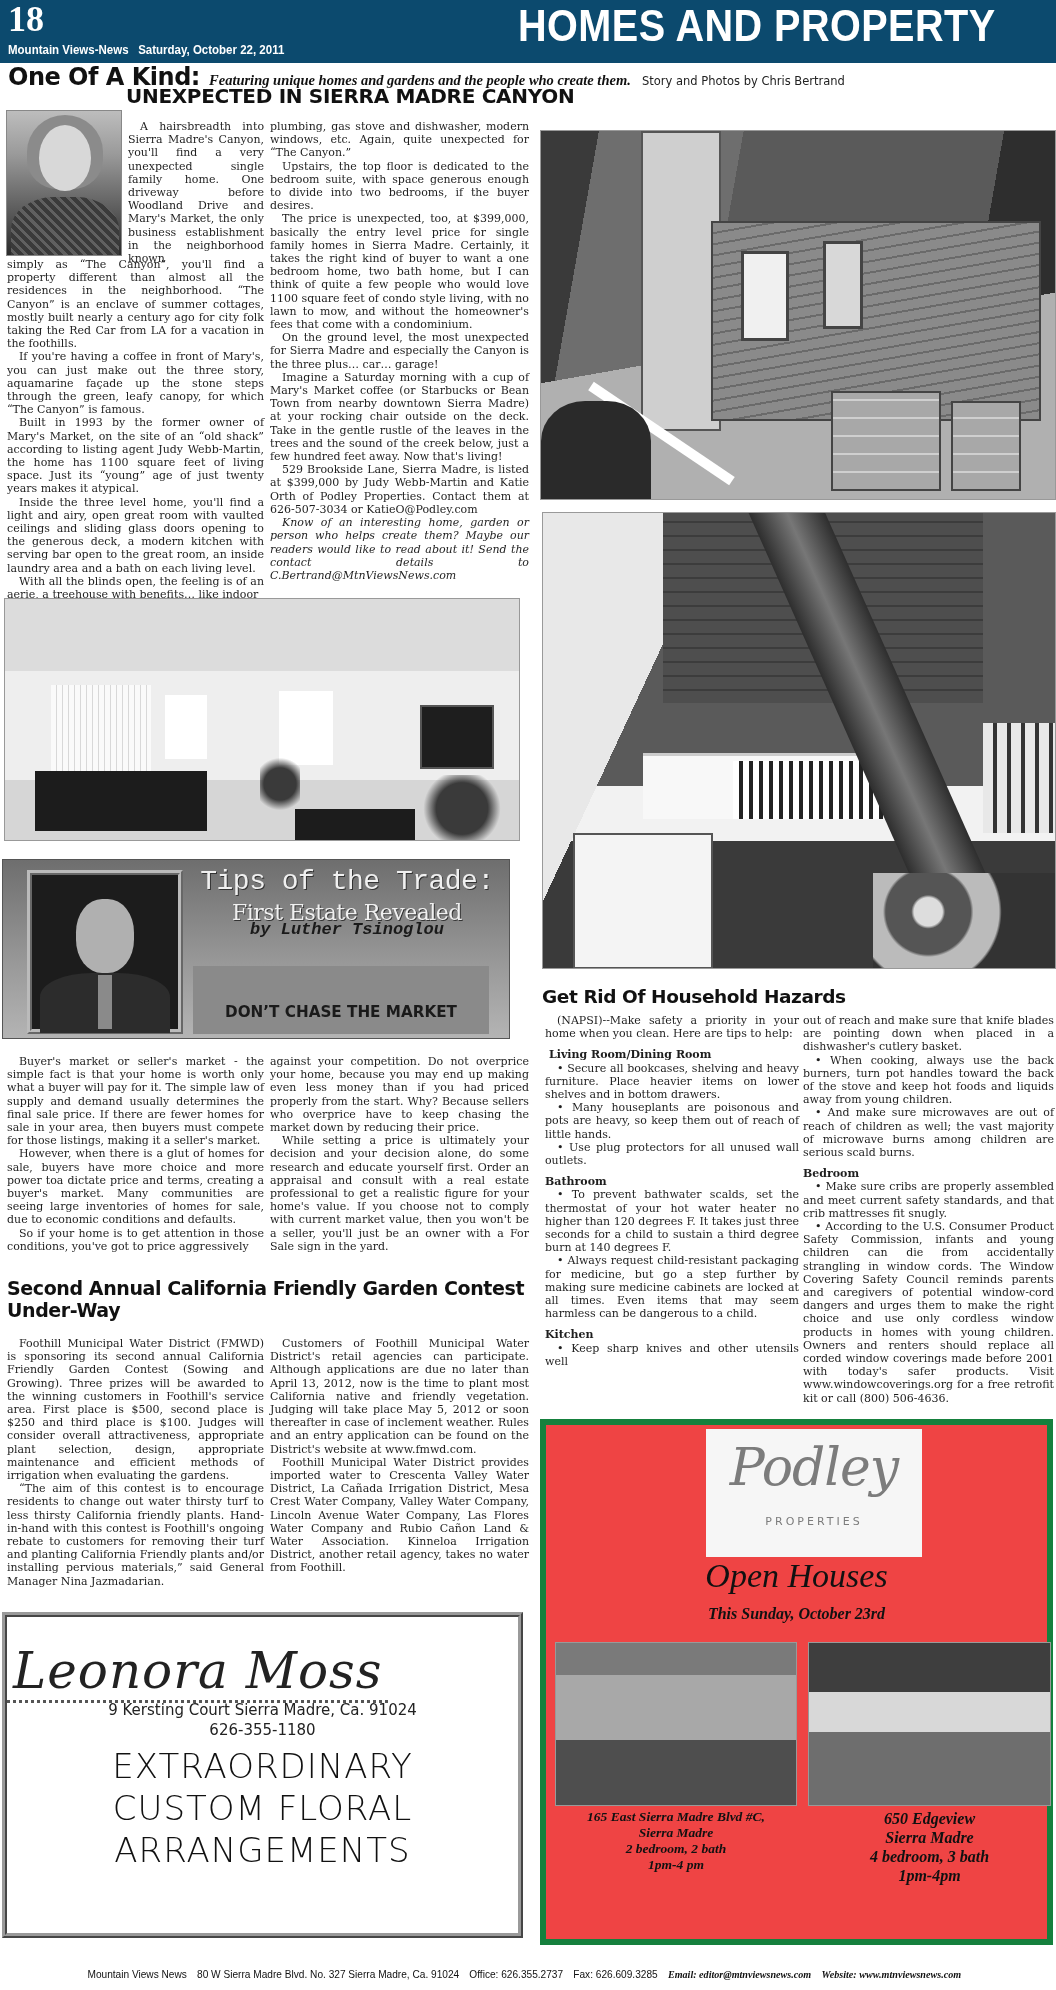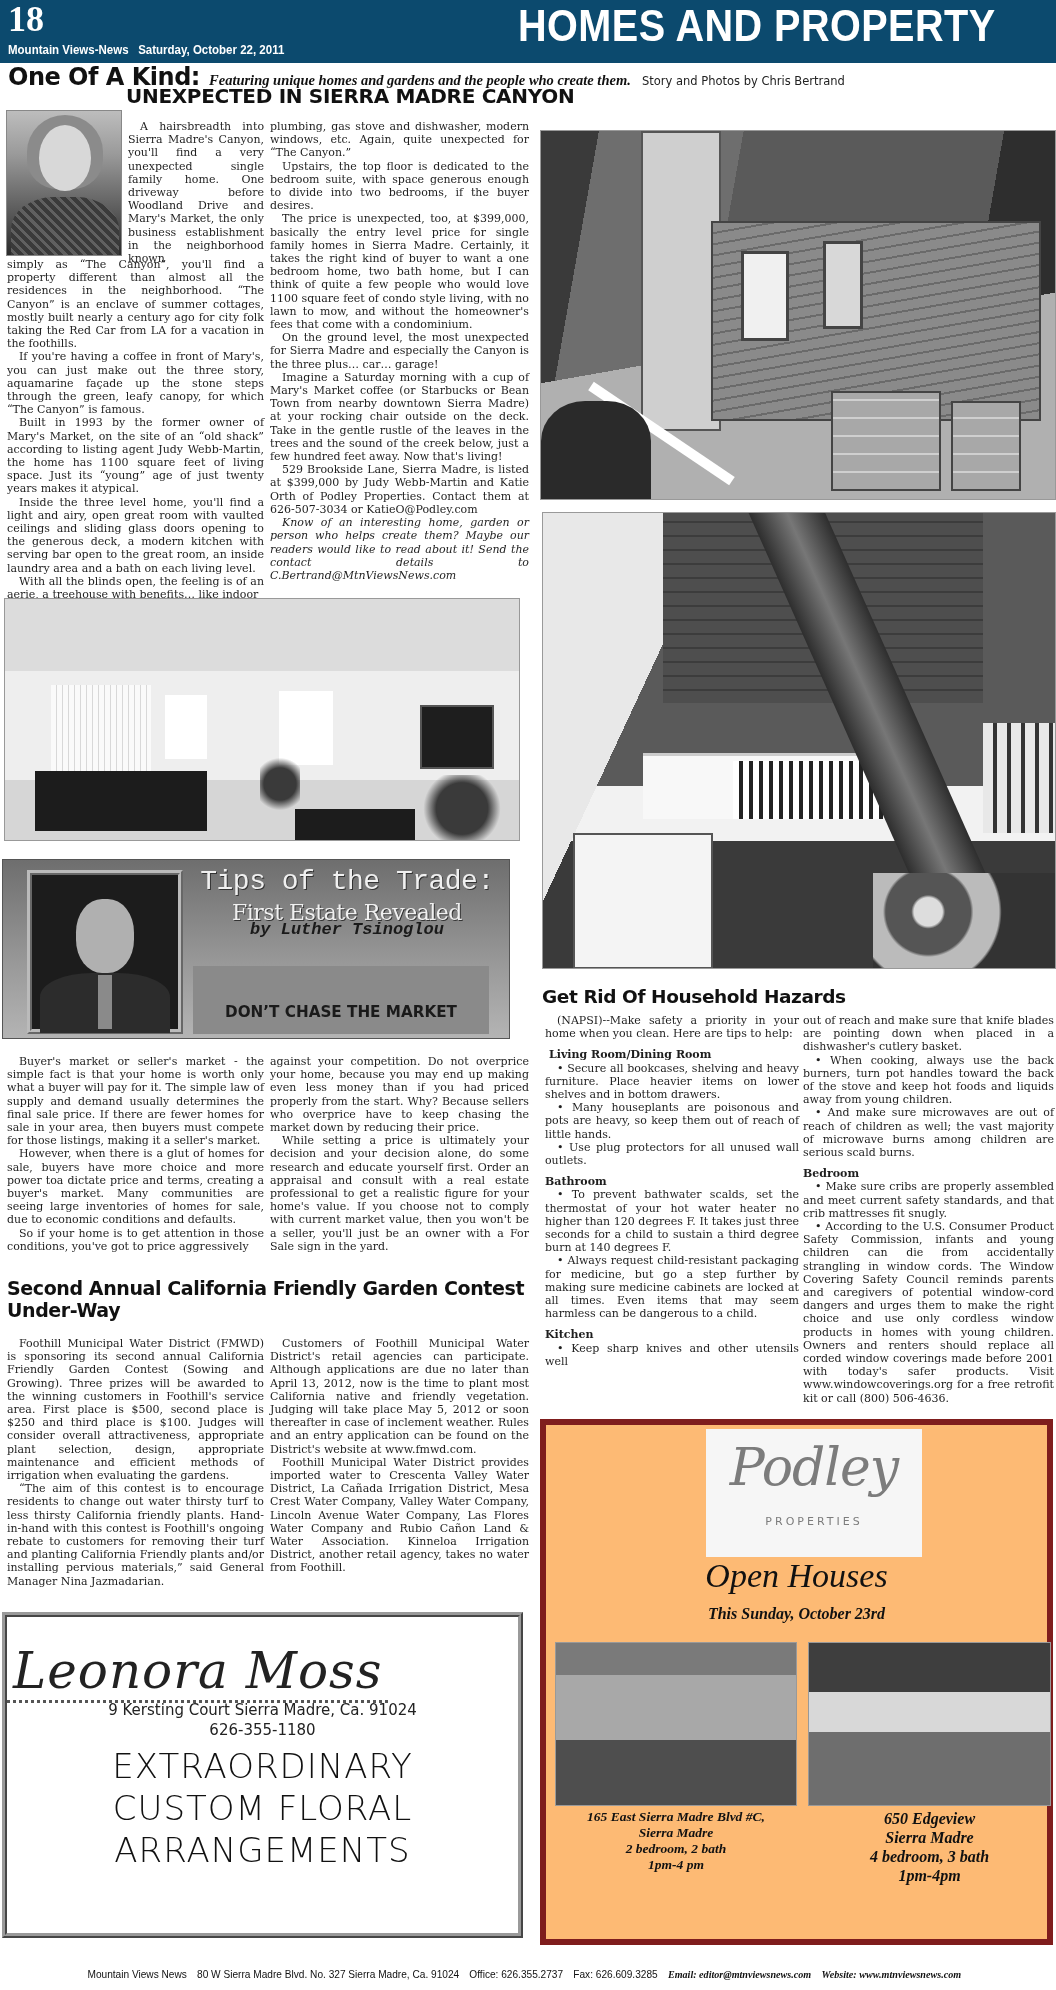--- a/index.html
+++ b/index.html
@@ -81,21 +81,21 @@
 
   
   .leonora-ad { left: 2px; top: 1612px; width: 521px; height: 326px; border: 5px ridge #9a9a9a; background: #fff; }
   .leo-logo { position: absolute; left: 0; top: 25px; width: 100%; text-align: left; font-family: "DejaVu Serif", serif; font-size: 50px; font-style: italic; color: #222; letter-spacing: 1px; }
   .leo-logo .vine { display: inline-block; border-bottom: 3px dotted #555; padding: 0 6px; }
   .leo-addr { position: absolute; left: 0; top: 84px; width: 100%; text-align: center; font-family: "DejaVu Sans", sans-serif; font-size: 15px; color: #222; }
   .leo-phone { position: absolute; left: 0; top: 104px; width: 100%; text-align: center; font-family: "DejaVu Sans", sans-serif; font-size: 15px; color: #222; }
   .leo-tag { position: absolute; left: 0; top: 128px; width: 100%; text-align: center; font-family: "DejaVu Sans", sans-serif; font-size: 34px; line-height: 42px; color: #111; letter-spacing: 1px; font-weight: 300; }
 
   
-  .podley-ad { left: 540px; top: 1419px; width: 513px; height: 526px; border: 6px solid #7f1d1d; background: #fdba74; }
+  .podley-ad { left: 540px; top: 1419px; width: 513px; height: 526px; border: 6px solid #15803d; background: #ef4444; }
   .podley-logo-box { position: absolute; left: 160px; top: 4px; width: 216px; height: 128px; background: #f6f6f6; }
   .podley-logo { position: absolute; left: 0; top: 8px; width: 100%; text-align: center; font-family: "DejaVu Serif", serif; font-style: italic; font-size: 52px; color: #7c7c7c; letter-spacing: -1px; }
   .podley-props { position: absolute; left: 0; top: 86px; width: 100%; text-align: center; font-family: "DejaVu Sans", sans-serif; font-size: 11px; color: #7c7c7c; letter-spacing: 3px; }
   .podley-open { position: absolute; left: 0; top: 132px; width: 100%; text-align: center; font-family: "Liberation Serif", serif; font-style: italic; font-size: 34px; color: #111; }
   .podley-date { position: absolute; left: 0; top: 180px; width: 100%; text-align: center; font-family: "Liberation Serif", serif; font-style: italic; font-weight: bold; font-size: 16px; color: #111; }
   .podley-photo { position: absolute; top: 217px; height: 164px; border: 1px solid #999; }
   .podley-photo.p1 { left: 9px; width: 242px; background: linear-gradient(180deg,#7a7a7a 0 20%,#a8a8a8 20% 60%,#4e4e4e 60%); }
   .podley-photo.p2 { left: 262px; width: 243px; background: linear-gradient(180deg,#3e3e3e 0 30%,#d8d8d8 30% 55%,#6e6e6e 55%); }
   .podley-addr { position: absolute; top: 384px; text-align: center; font-family: "Liberation Serif", serif; font-style: italic; font-size: 13.5px; line-height: 16px; color: #111; }
   .podley-addr.a1 { left: 9px; width: 242px; font-weight: bold; }

